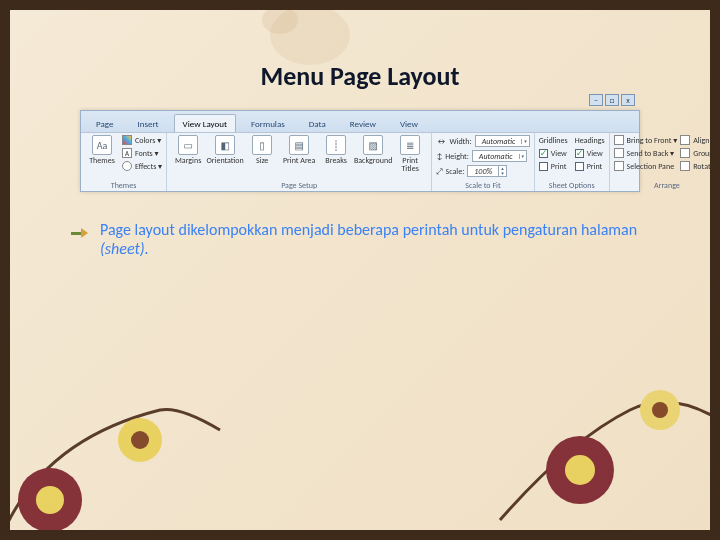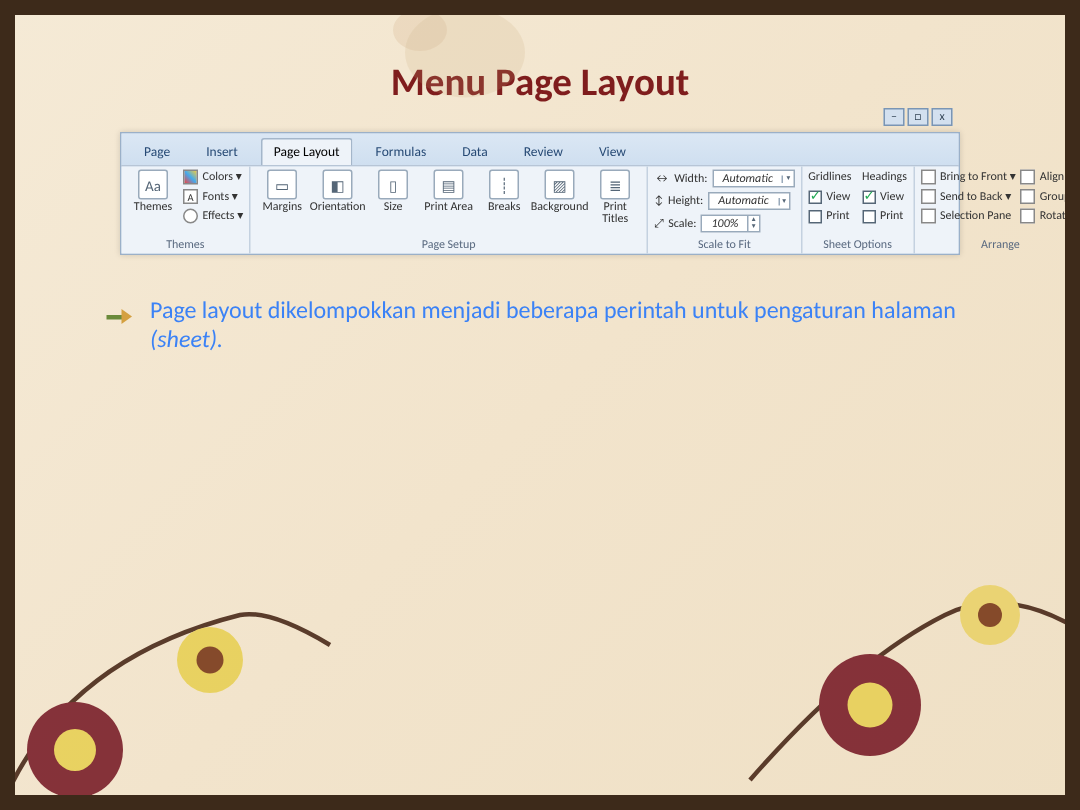--- a/index.html
+++ b/index.html
@@ -13,24 +13,24 @@
   }
   
   .flower { position: absolute; pointer-events: none; }
   .flower svg { display: block; }
   .f1 { top: -20px; left: 240px; opacity: 0.5; }
   .f2 { top: 370px; left: -30px; opacity: 0.9; }
   .f3 { top: 340px; left: 480px; opacity: 0.9; }
 
   .slide-title {
     text-align: center;
-    margin-top: 28px;
+    margin-top: 50px;
     font-size: 26px;
     font-weight: bold;
-    color: #7f1d1d;
+    color: #0f172a;
   }
 
   .ribbon-wrap {
     margin: 18px auto 0;
     width: 560px;
     background: #d7e4f3;
     border: 1px solid #9bb0c8;
     box-shadow: 0 0 4px rgba(0,0,0,0.15);
     font-size: 9px;
   }
@@ -132,21 +132,21 @@
       <circle cx="170" cy="60" r="8" fill="#7a3a1a"></circle>
   </svg>
 </div>
 
 <h1 class="slide-title">Menu Page Layout</h1>
 
 <div class="ribbon-wrap">
   <div class="tabs" style="position:relative;">
     <div class="tab">Page</div>
     <div class="tab">Insert</div>
-    <div class="tab active">Page Layout</div>
+    <div class="tab active">View Layout</div>
     <div class="tab">Formulas</div>
     <div class="tab">Data</div>
     <div class="tab">Review</div>
     <div class="tab">View</div>
     <div class="wincontrols">
       <span>–</span>
       <span>□</span>
       <span>x</span>
     </div>
   </div>

